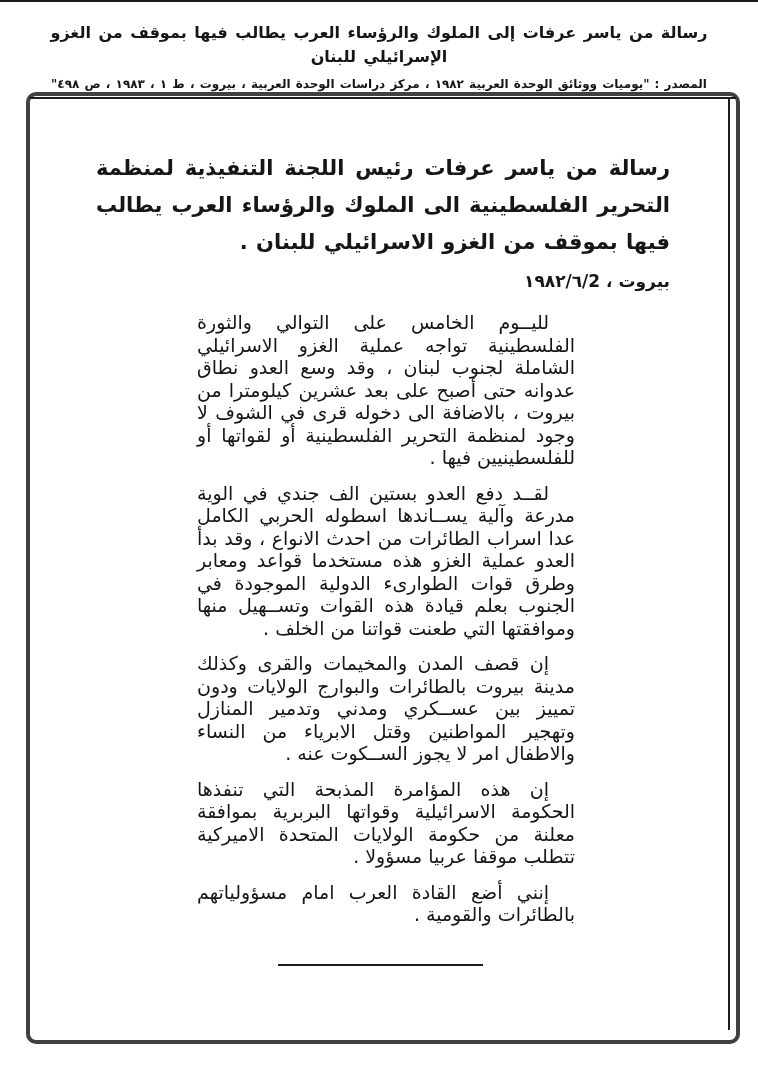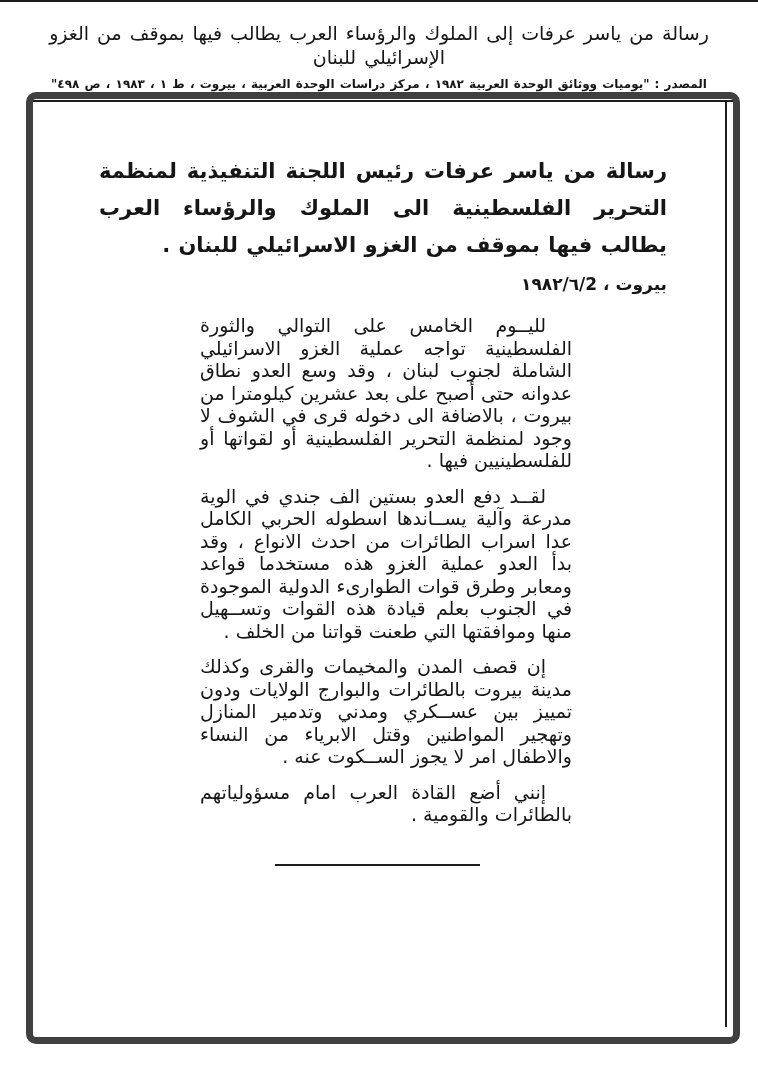--- a/index.html
+++ b/index.html
@@ -3,26 +3,26 @@
 <meta charset="utf-8">
 <style>
   html, body { margin:0; padding:0; background:#ffffff; }
   .page {
     position:relative; width:758px; height:1078px; background:#fff;
     font-family:"DejaVu Sans", sans-serif; color:#161616; overflow:hidden;
   }
   .page-top-edge { position:absolute; top:0; left:0; width:100%; height:2px; background:#1b1b1b; }
 
   .doc-header { position:absolute; top:21px; left:12px; right:12px; text-align:center; }
-  .doc-header-title { font-size:19px; font-weight:normal; word-spacing:2px; letter-spacing:0; line-height:24px; }
+  .doc-header-title { font-size:16px; font-weight:bold; word-spacing:2px; letter-spacing:0; line-height:24px; }
   .doc-header-source { margin-top:8px; font-size:12px; font-weight:bold; word-spacing:1px; }
 
   .green-box {
     position:absolute; left:26px; top:92px; width:714px; height:952px;
-    box-sizing:border-box; border:7px solid #404040; border-radius:10px; background:#fff;
+    box-sizing:border-box; border:4px solid #404040; border-radius:10px; background:#fff;
   }
   .frame-top   { position:absolute; top:1px; left:0; right:0; height:2px; background:#1c1c1c; }
   .frame-right { position:absolute; top:2px; bottom:10px; right:6px; width:2px; background:#1c1c1c; }
 
   .letter { position:absolute; top:0; right:0; bottom:0; left:0; }
   .letter-title {
     margin:54px 66px 0 66px; font-size:21px; font-weight:bold; line-height:37px;
     text-align:justify; word-spacing:1px;
   }
   .date-row {
@@ -56,20 +56,21 @@
       <h1 class="letter-title">رسالة من ياسر عرفات رئيس اللجنة التنفيذية لمنظمة التحرير الفلسطينية الى الملوك والرؤساء العرب يطالب فيها بموقف من الغزو الاسرائيلي للبنان .</h1>
 
       <div class="date-row">
         <span>بيروت ، ١٩٨٢/٦/2</span>
       </div>
 
       <div class="paragraphs">
         <p>لليــوم الخامس على التوالي والثورة الفلسطينية تواجه عملية الغزو الاسرائيلي الشاملة لجنوب لبنان ، وقد وسع العدو نطاق عدوانه حتى أصبح على بعد عشرين كيلومترا من بيروت ، بالاضافة الى دخوله قرى في الشوف لا وجود لمنظمة التحرير الفلسطينية أو لقواتها أو للفلسطينيين فيها .</p>
         <p>لقــد دفع العدو بستين الف جندي في الوية مدرعة وآلية يســاندها اسطوله الحربي الكامل عدا اسراب الطائرات من احدث الانواع ، وقد بدأ العدو عملية الغزو هذه مستخدما قواعد ومعابر وطرق قوات الطوارىء الدولية الموجودة في الجنوب بعلم قيادة هذه القوات وتســهيل منها وموافقتها التي طعنت قواتنا من الخلف .</p>
         <p>إن قصف المدن والمخيمات والقرى وكذلك مدينة بيروت بالطائرات والبوارج الولايات ودون تمييز بين عســكري ومدني وتدمير المنازل وتهجير المواطنين وقتل الابرياء من النساء والاطفال امر لا يجوز الســكوت عنه .</p>
+        <p>إن هذه المؤامرة المذبحة التي تنفذها الحكومة الاسرائيلية وقواتها البربرية بموافقة معلنة من حكومة الولايات المتحدة الاميركية تتطلب موقفا عربيا مسؤولا .</p>
         <p>إنني أضع القادة العرب امام مسؤولياتهم بالطائرات والقومية .</p>
         <div class="end-rule"></div>
       </div>
 
     </div>
   </section>
 
 </div>
 
 </body></html>

